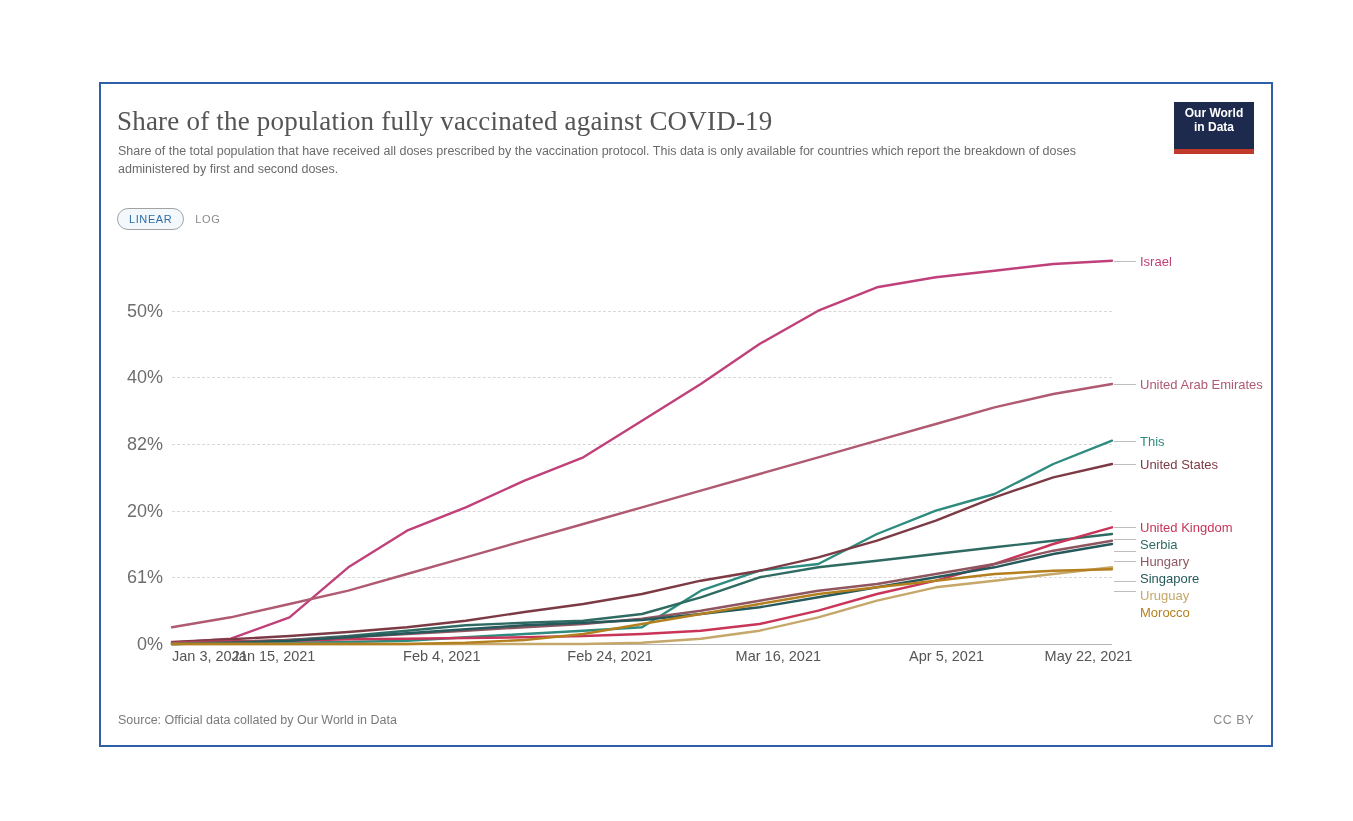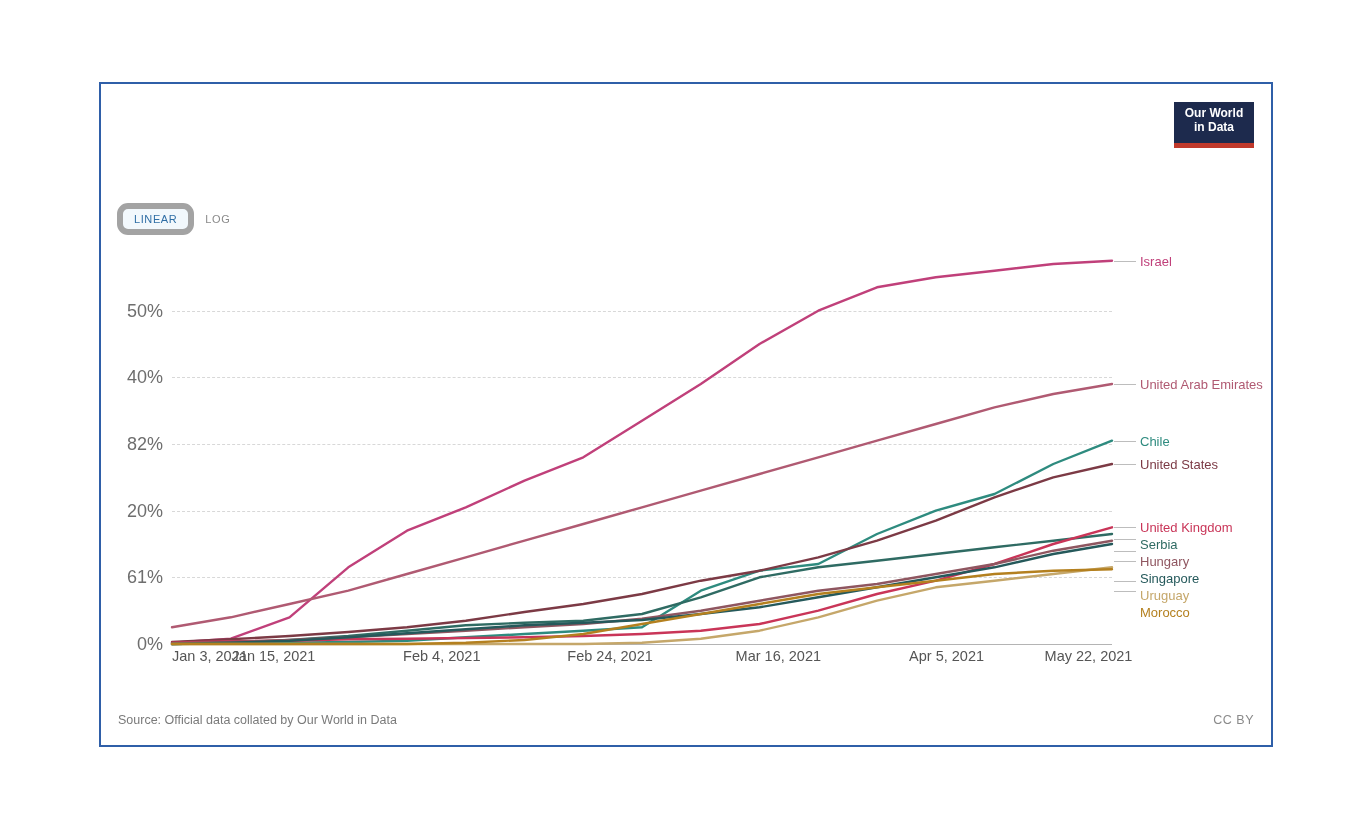--- a/index.html
+++ b/index.html
@@ -50,21 +50,21 @@
     line-height: 1.45;
     color: #6b6b6b;
     font-family: "Liberation Sans", sans-serif;
   }
   
   .owid-logo {
     position: absolute;
     right: 17px;
     top: 18px;
     width: 80px;
-    height: 46px;
+    height: 52px;
     background: #1d2a4d;
     color: #ffffff;
     font-size: 12px;
     font-weight: bold;
     line-height: 1.15;
     text-align: center;
     padding-top: 5px;
     box-sizing: border-box;
     border-bottom: 5px solid #c0392b;
     font-family: "Liberation Sans", sans-serif;
@@ -81,21 +81,21 @@
   .toggle .seg {
     font-size: 11px;
     letter-spacing: 0.6px;
     padding: 3px 11px;
     color: #8a8a8a;
     border-radius: 11px;
     line-height: 14px;
   }
   .toggle .seg.active {
     color: #2f6ea5;
-    border: 6px solid #a3a3a3;
+    border: 1px solid #a3a3a3;
     background: #f2f8fc;
   }
   
   #plot {
     position: absolute;
     left: 16px;
     top: 150px;
     width: 1140px;
     height: 430px;
   }
@@ -188,20 +188,22 @@
     color: #8a8a8a;
     letter-spacing: 0.5px;
   }
 </style>
 </head>
 <body>
 
 <div id="stage">
   <div id="card">
 
+    <div class="chart-title">Share of the population fully vaccinated against COVID-19</div>
+    <div class="chart-subtitle">Share of the total population that have received all doses prescribed by the vaccination protocol. This data is only available for countries which report the breakdown of doses administered by first and second doses.</div>
 
     <div class="owid-logo">
       <div>Our World</div>
       <div>in Data</div>
     </div>
 
     <div class="toggle">
       <div class="seg active">LINEAR</div>
       <div class="seg">LOG</div>
     </div>
@@ -238,21 +240,21 @@
             <polyline points="0.0,399.3 58.8,398.0 117.5,396.0 176.3,393.3 235.0,390.0 293.8,386.7 352.5,383.3 411.3,380.0 470.0,374.7 528.8,366.7 587.5,356.7 646.3,346.7 705.0,340.0 763.8,330.0 822.5,320.0 881.3,306.7 940.0,296.7" fill="none" stroke="#8f5660" stroke-width="2.4" stroke-linejoin="round" stroke-linecap="round"></polyline>
             <polyline points="0.0,400.0 58.8,398.7 117.5,396.7 176.3,393.3 235.0,389.3 293.8,385.3 352.5,381.3 411.3,378.7 470.0,376.0 528.8,370.0 587.5,363.3 646.3,353.3 705.0,343.3 763.8,333.3 822.5,323.3 881.3,310.0 940.0,300.0" fill="none" stroke="#25595b" stroke-width="2.4" stroke-linejoin="round" stroke-linecap="round"></polyline>
             <polyline points="0.0,400.0 58.8,400.0 117.5,400.0 176.3,400.0 235.0,400.0 293.8,400.0 352.5,400.0 411.3,400.0 470.0,398.7 528.8,394.7 587.5,386.7 646.3,373.3 705.0,356.7 763.8,343.3 822.5,336.7 881.3,330.0 940.0,323.3" fill="none" stroke="#c5a76a" stroke-width="2.4" stroke-linejoin="round" stroke-linecap="round"></polyline>
             <polyline points="0.0,400.0 58.8,400.0 117.5,400.0 176.3,400.0 235.0,400.0 293.8,398.7 352.5,396.0 411.3,390.0 470.0,380.0 528.8,370.0 587.5,360.0 646.3,350.0 705.0,343.3 763.8,336.7 822.5,330.0 881.3,326.7 940.0,325.3" fill="none" stroke="#b4801f" stroke-width="2.4" stroke-linejoin="round" stroke-linecap="round"></polyline>
           </svg>
           <div class="leader" style="left: 942px; width: 22px; top: 16.6667px;"></div>
           <div class="serieslabel" style="left: 968px; top: 10.6667px; color: rgb(192, 64, 122);">Israel</div>
           <div class="leader" style="left: 942px; width: 22px; top: 140px;"></div>
           <div class="serieslabel" style="left: 968px; top: 134px; color: rgb(176, 90, 114);">United Arab Emirates</div>
           <div class="leader" style="left: 942px; width: 22px; top: 196.667px;"></div>
-          <div class="serieslabel" style="left: 968px; top: 190.667px; color: rgb(46, 139, 127);">Chile</div>
+          <div class="serieslabel" style="left: 968px; top: 190.667px; color: rgb(46, 139, 127);">This</div>
           <div class="leader" style="left: 942px; width: 22px; top: 220px;"></div>
           <div class="serieslabel" style="left: 968px; top: 214px; color: rgb(124, 58, 69);">United States</div>
           <div class="leader" style="left: 942px; width: 22px; top: 283.333px;"></div>
           <div class="serieslabel" style="left: 968px; top: 277.333px; color: rgb(201, 53, 88);">United Kingdom</div>
           <div class="leader" style="left: 942px; width: 22px; top: 295.167px;"></div>
           <div class="serieslabel" style="left: 968px; top: 294.333px; color: rgb(47, 107, 99);">Serbia</div>
           <div class="leader" style="left: 942px; width: 22px; top: 307px;"></div>
           <div class="serieslabel" style="left: 968px; top: 311.333px; color: rgb(143, 86, 96);">Hungary</div>
           <div class="leader" style="left: 942px; width: 22px; top: 317.167px;"></div>
           <div class="serieslabel" style="left: 968px; top: 328.333px; color: rgb(37, 89, 91);">Singapore</div>

